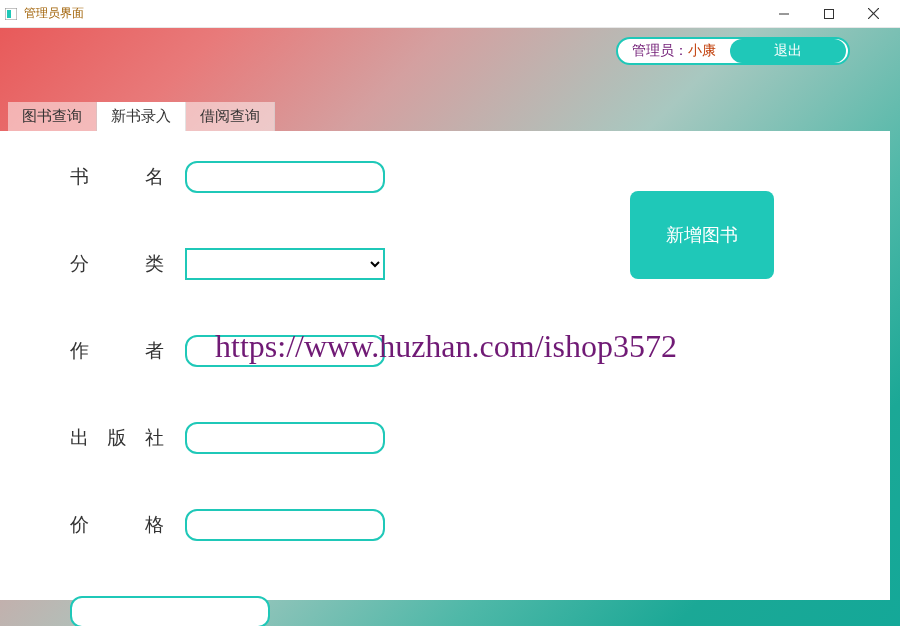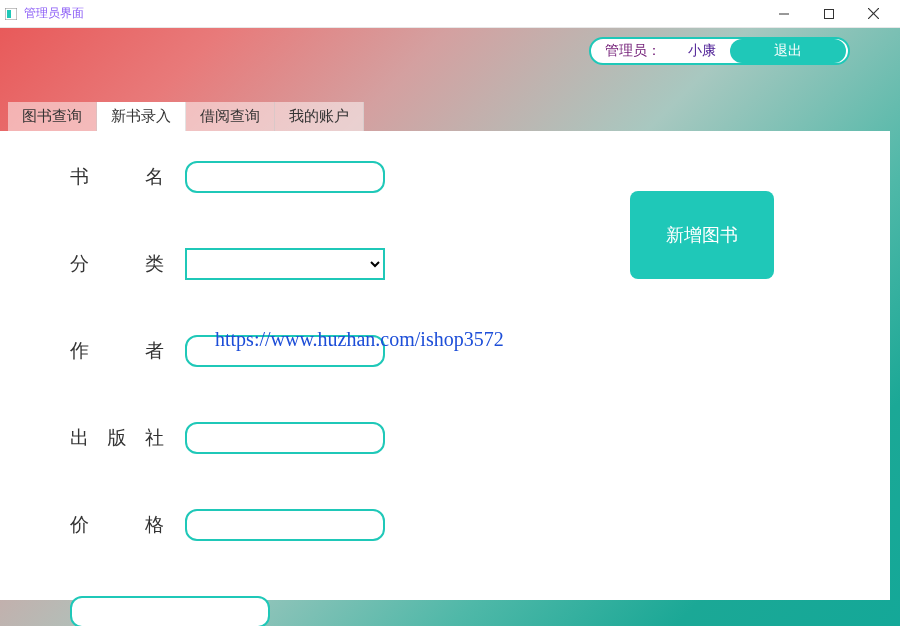--- a/index.html
+++ b/index.html
@@ -25,21 +25,21 @@
     .titlebar-icon {
       width: 14px;
       height: 14px;
       margin-right: 6px;
       display: flex;
       align-items: center;
       justify-content: center;
     }
     .titlebar-title {
       font-size: 12px;
-      color: #8b5cf6;
+      color: #a16207;
       flex: 1;
     }
     .titlebar-controls {
       display: flex;
     }
     .titlebar-btn {
       width: 45px;
       height: 28px;
       display: flex;
       align-items: center;
@@ -68,22 +68,22 @@
       height: 28px;
       display: flex;
       align-items: center;
       padding: 0 0 0 14px;
       font-size: 14px;
     }
     .admin-label {
       color: #701a75;
     }
     .admin-name {
-      color: #4c1d95;
-      margin-left: 27px;
+      color: #c2410c;
+      margin-left: 0;
     }
     .logout-btn {
       background: #1fc8b8;
       color: #fff;
       border: none;
       border-radius: 12px;
       height: 24px;
       padding: 0 44px;
       margin-left: 14px;
       margin-right: 2px;
@@ -158,22 +158,22 @@
       border: none;
       border-radius: 8px;
       padding: 32px 36px;
       font-size: 18px;
       cursor: pointer;
     }
     .watermark {
       position: absolute;
       top: 197px;
       left: 215px;
-      font-size: 20px;
-      color: #1d4ed8;
+      font-size: 32px;
+      color: #701a75;
       font-family: serif;
       pointer-events: none;
     }
   </style>
 </head>
 <body>
 
 <div class="titlebar">
   <div class="titlebar-icon">
     <svg width="12" height="12" viewBox="0 0 12 12">
@@ -209,21 +209,20 @@
       <span class="admin-name">小康</span>
       <button class="logout-btn">退出</button>
     </div>
   </div>
 
   <div class="tabs-area">
     <div class="tab-spacer-left"></div>
     <div class="tab">图书查询</div>
     <div class="tab active">新书录入</div>
     <div class="tab">借阅查询</div>
-    <div class="tab">我的账户</div>
   </div>
 
   <div class="tab-content">
 
     <div class="form-row">
       <div class="form-label">书名</div>
       <input type="text" class="form-input" value="" style="">
     </div>
 
     <div class="form-row">

